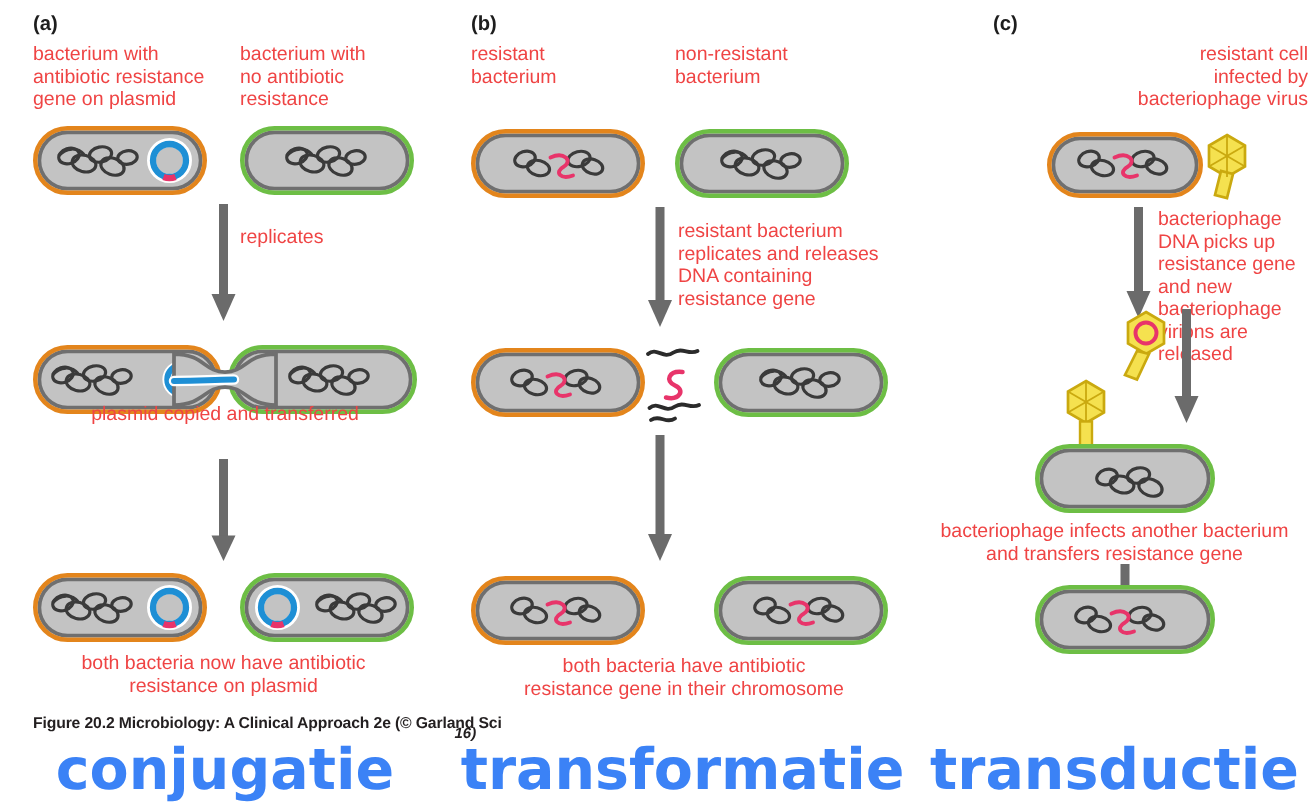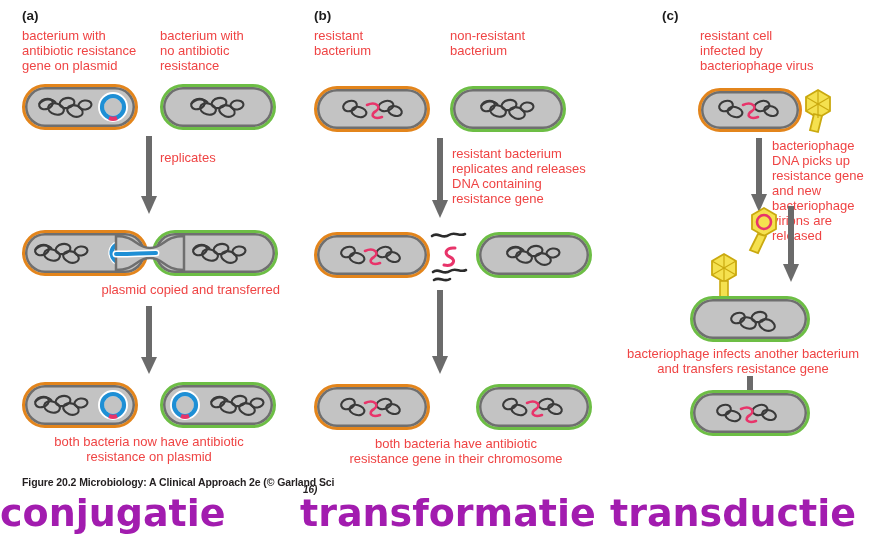--- a/index.html
+++ b/index.html
@@ -66,21 +66,21 @@
     white-space:nowrap;
   }
   #credit-fragment{
     position:absolute;left:303px;top:484px;
     font-size:10px;font-weight:bold;color:#231f20;font-style:italic;
   }
   .big-title{
     position:absolute;top:493px;
     font-family:"DejaVu Sans","Liberation Sans",sans-serif;
     font-weight:bold;font-size:38px;line-height:40px;
-    color:#a21caf;text-align:left;white-space:nowrap;
+    color:#3b82f6;text-align:center;white-space:nowrap;
   }
   #title-conjugatie{left:0;width:300px;}
   #title-transformatie{left:300px;width:310px;}
   #title-transductie{left:610px;width:266px;}
 </style>
 </head>
 <body>
 
 <div class="panel" id="panel-a">
 
@@ -188,21 +188,21 @@
   </div>
 
   <div class="bridge" style="left:110px;top:230px;">
     <svg width="80" height="46" viewBox="0 0 80 46">
       <path d="M6 6 C26 6 26 18 40 18 C54 18 54 6 74 6
                L74 40 C54 40 54 28 40 28 C26 28 26 40 6 40 Z" fill="#c3c3c3" stroke="#6f6f6f" stroke-width="2.5"></path>
       <path d="M6 24 C26 24 30 23 46 23" fill="none" stroke="#ffffff" stroke-width="7" stroke-linecap="round"></path>
       <path d="M6 24 C26 24 30 23 46 23" fill="none" stroke="#1e8fd5" stroke-width="4" stroke-linecap="round"></path>
     </svg>
   </div>
-  <div class="cap center" style="left:20px;top:282px;width:260px;text-align:right;">plasmid copied and transferred</div>
+  <div class="cap center" style="left:20px;top:268px;width:260px;">plasmid copied and transferred</div>
 
   <div class="arrow" style="left:140px;top:306px;">
     <svg width="18" height="70" viewBox="0 0 18 70">
       <rect x="6" y="0" width="6" height="55" fill="#6b6b6b"></rect>
       <polygon points="1,51 17,51 9,68" fill="#6b6b6b"></polygon>
     </svg>
   </div>
 
   <div class="cell" style="left:22px;top:382px;width:116px;height:46px;">
     <div class="wall"></div>
@@ -398,21 +398,21 @@
     </div>
   </div>
   <div class="cap center" style="left:6px;top:436px;width:300px;">both bacteria have antibiotic
 resistance gene in their chromosome</div>
 </div>
 
 <div class="panel" id="panel-c">
 
   <div class="panel-letter" style="left:52px;top:8px;">(c)</div>
 
-  <div class="cap left" style="left:90px;top:28px;width:160px;">resistant cell
+  <div class="cap left" style="left:102px;top:28px;width:160px;text-align:right;">resistant cell
 infected by
 bacteriophage virus</div>
 
   <div class="cell" style="left:88px;top:88px;width:104px;height:44px;">
     <div class="wall"></div>
     <div class="inner">
       <div class="chromo" style="left:18px;top:10px;">
         <svg width="66" height="26" viewBox="0 0 66 26">
           <g fill="none" stroke="#3a3a3a" stroke-width="2.1">
             <ellipse cx="10" cy="8" rx="7" ry="5" transform="rotate(-18 10 8)"></ellipse>

